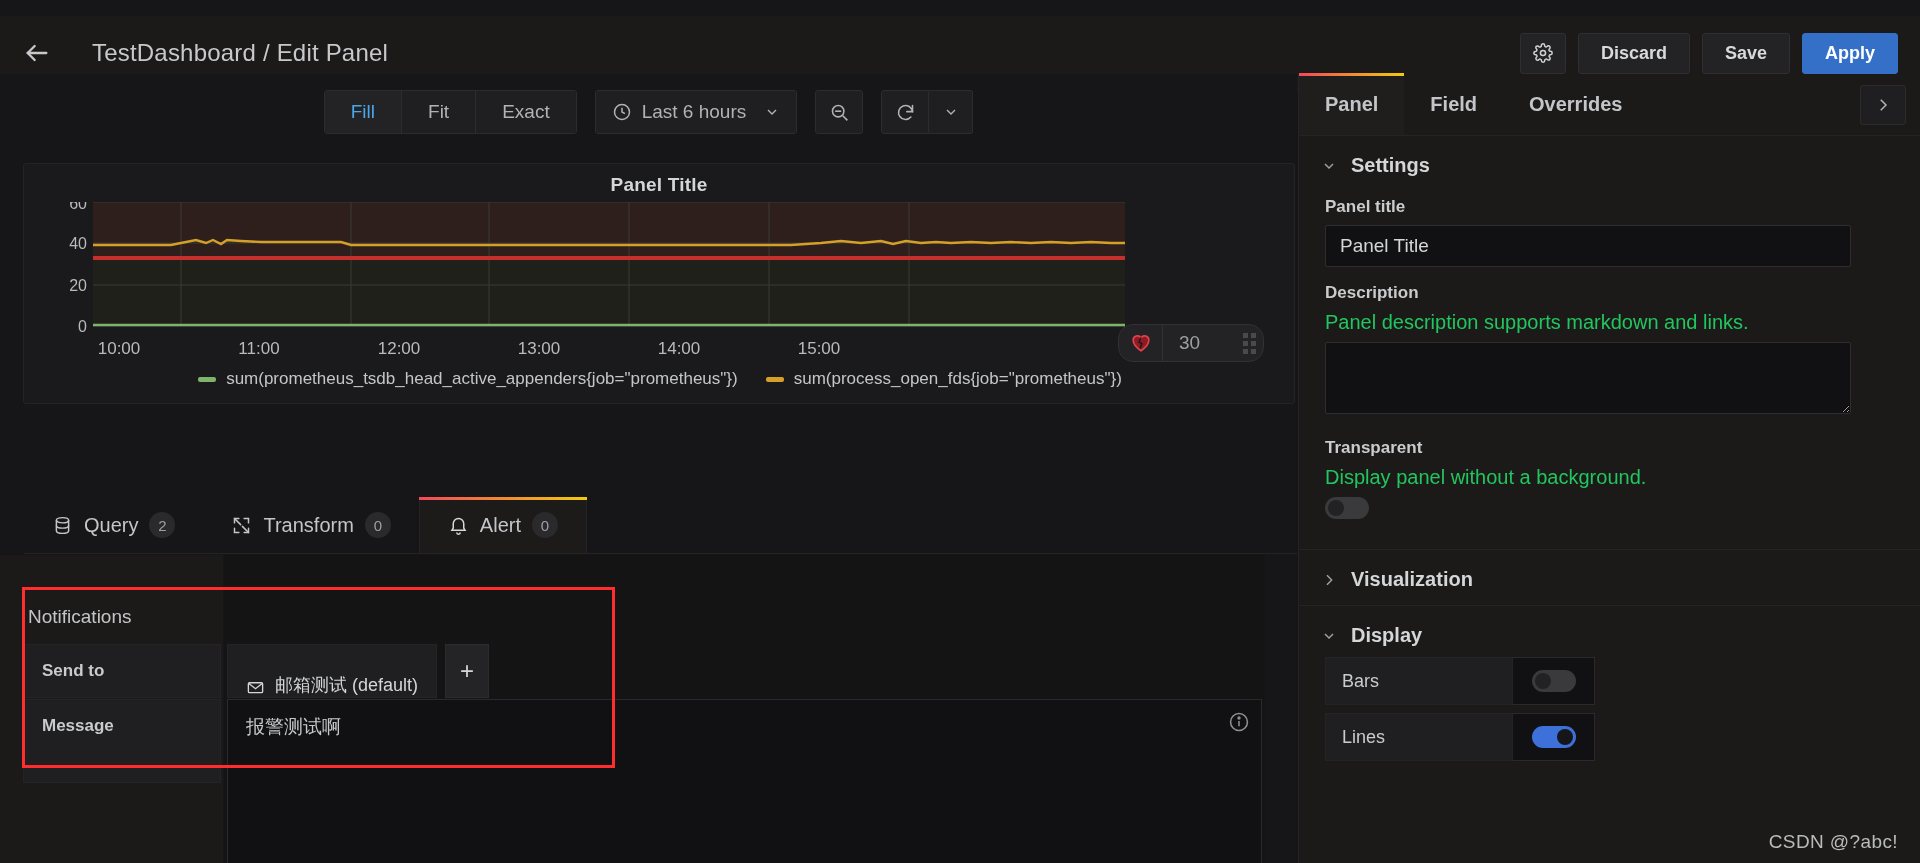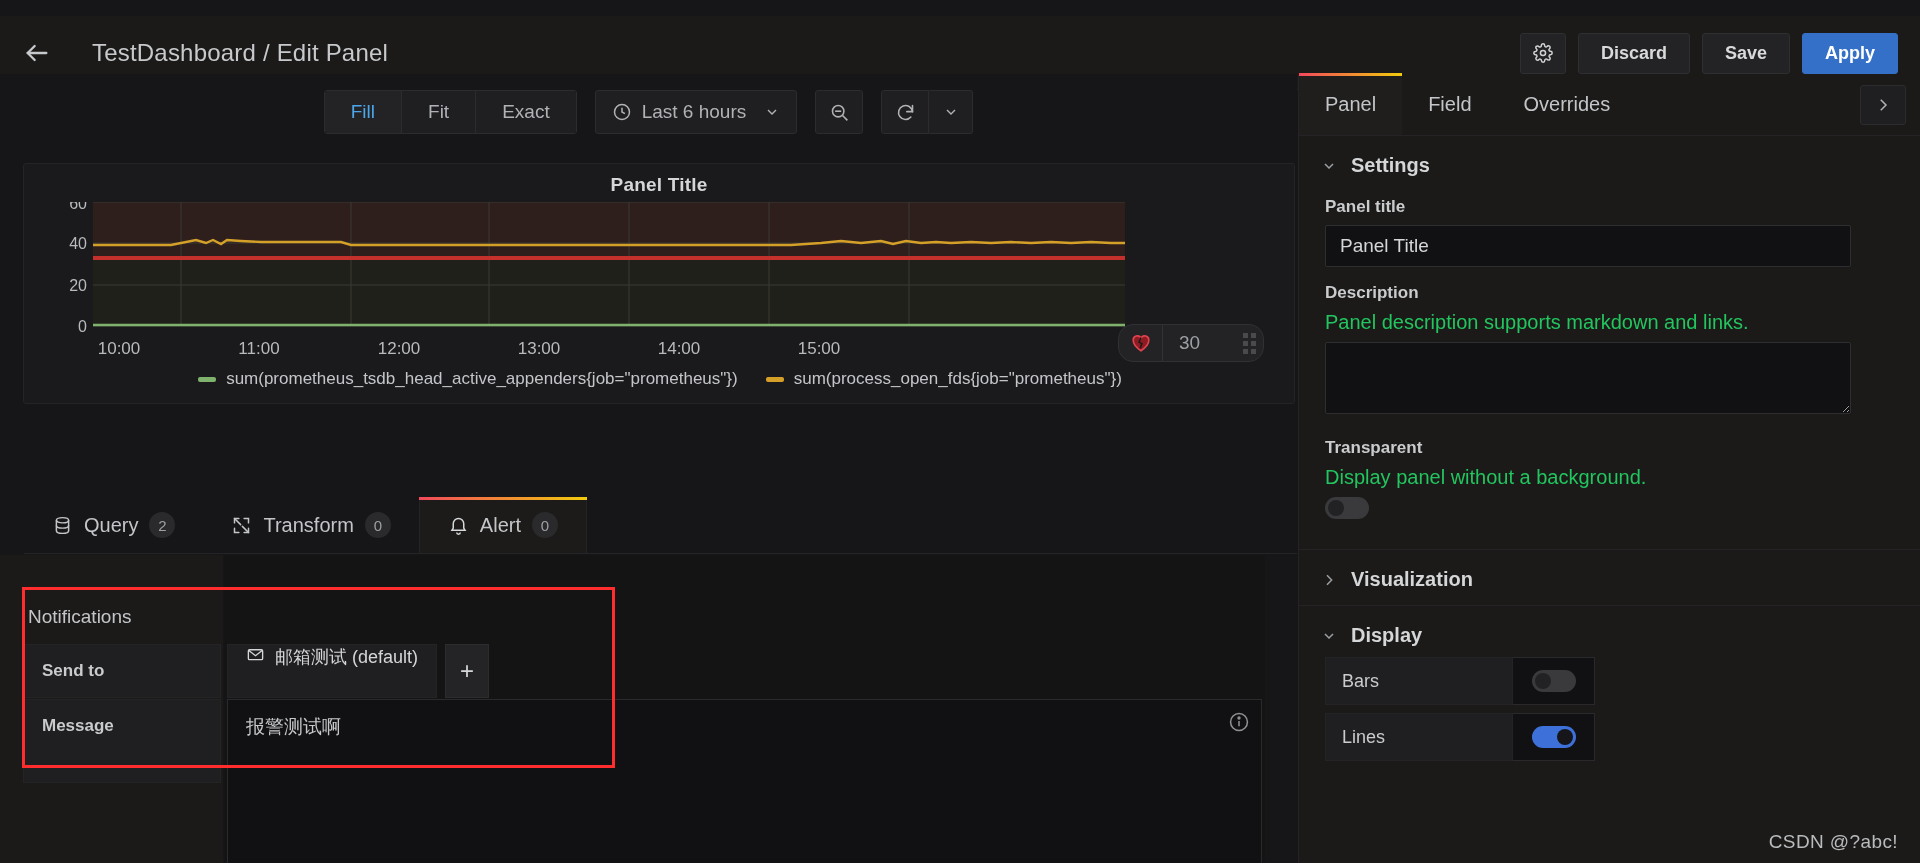--- a/index.html
+++ b/index.html
@@ -148,21 +148,21 @@
   }
   .field-row { position: absolute; display: flex; }
   .field-label {
     background: #1f1f21; border: 1px solid #242426; color: #c9cbcd;
     font-size: 17px; font-weight: 600; display: flex; align-items: center; padding: 0 18px;
   }
   .sendto-row { left: 23px; top: 570px; }
   .sendto-row .field-label { width: 198px; height: 54px; }
   .sendto-chip {
     height: 54px; margin-left: 6px; background: #1f1f21; border: 1px solid #242426;
-    display: flex; align-items: flex-start; gap: 10px; padding: 0 18px;
+    display: flex; align-items: flex-end; gap: 10px; padding: 0 18px;
     font-size: 18px; color: #d4d6d8; cursor: pointer;
   }
   .sendto-chip svg { width: 19px; height: 19px; }
   .plus-btn {
     width: 44px; height: 54px; margin-left: 8px; background: #242426;
     border: 1px solid #2c2c2e; display: flex; align-items: center;
     justify-content: center; font-size: 24px; color: #d4d6d8; cursor: pointer;
   }
   .msg-row { left: 23px; top: 625px; }
   .msg-row .field-label { width: 198px; height: 84px; align-items: flex-start; padding-top: 16px; }
@@ -188,21 +188,21 @@
   .options {
     position: absolute; left: 1298px; top: 74px; width: 622px; height: 789px;
     background: #1b1a19; border-left: 1px solid #242426;
   }
   .opt-tabs {
     position: absolute; left: 0; top: 0; width: 622px; height: 62px;
     display: flex; align-items: flex-end; border-bottom: 1px solid #242426;
   }
   .opt-tab {
     height: 62px; padding: 16px 26px; display: flex; align-items: center;
-    font-size: 20px; color: #c3c5c8; cursor: pointer; position: relative;
+    font-size: 20px; color: #c3c5c8; cursor: pointer; position: relative; font-weight: bold;
   }
   .opt-tab.active { background: #1f1e1d; }
   .opt-tab.active::before {
     content: ""; position: absolute; left: 0; right: 0; top: 0; height: 3px;
     background: linear-gradient(90deg, #f2495c, #f2cc0c);
   }
   .collapse-btn {
     position: absolute; right: 15px; top: 11px; width: 46px; height: 40px;
     border: 1px solid #2c2c2e; border-radius: 3px; background: #1f1f21;
     display: flex; align-items: center; justify-content: center; cursor: pointer;

